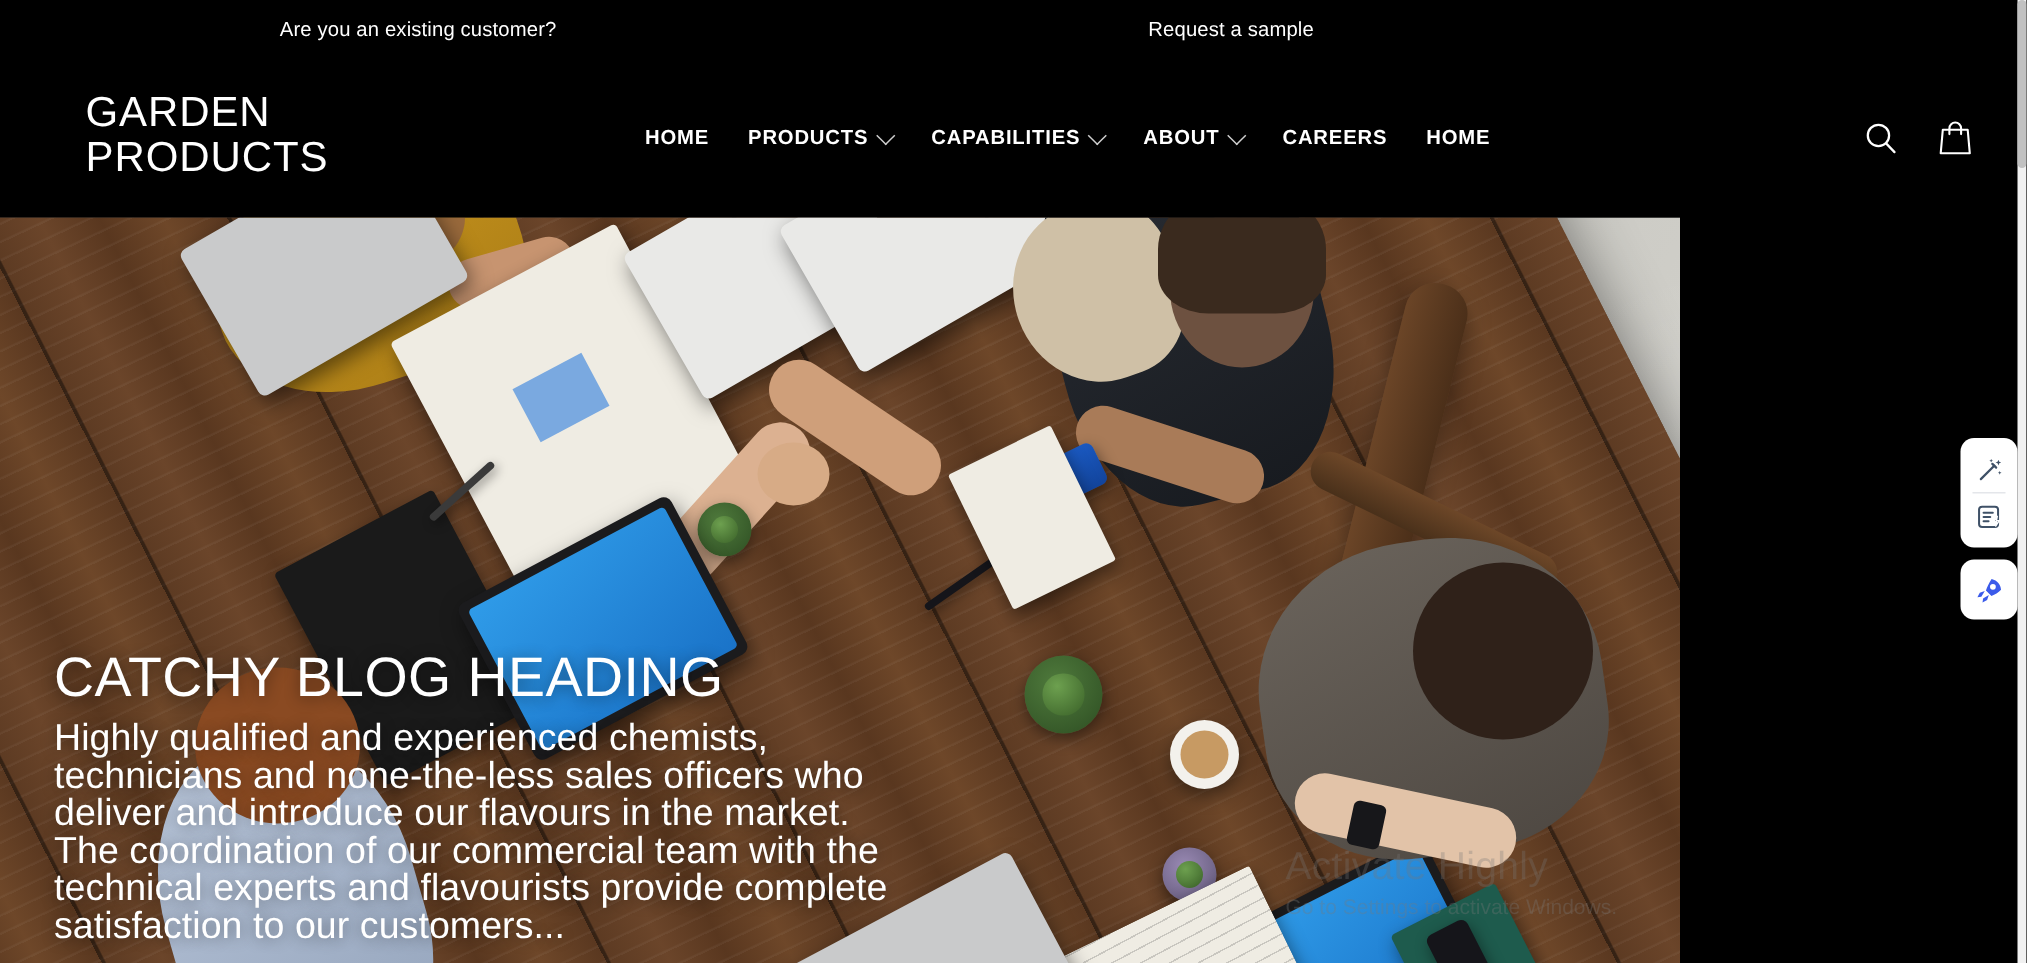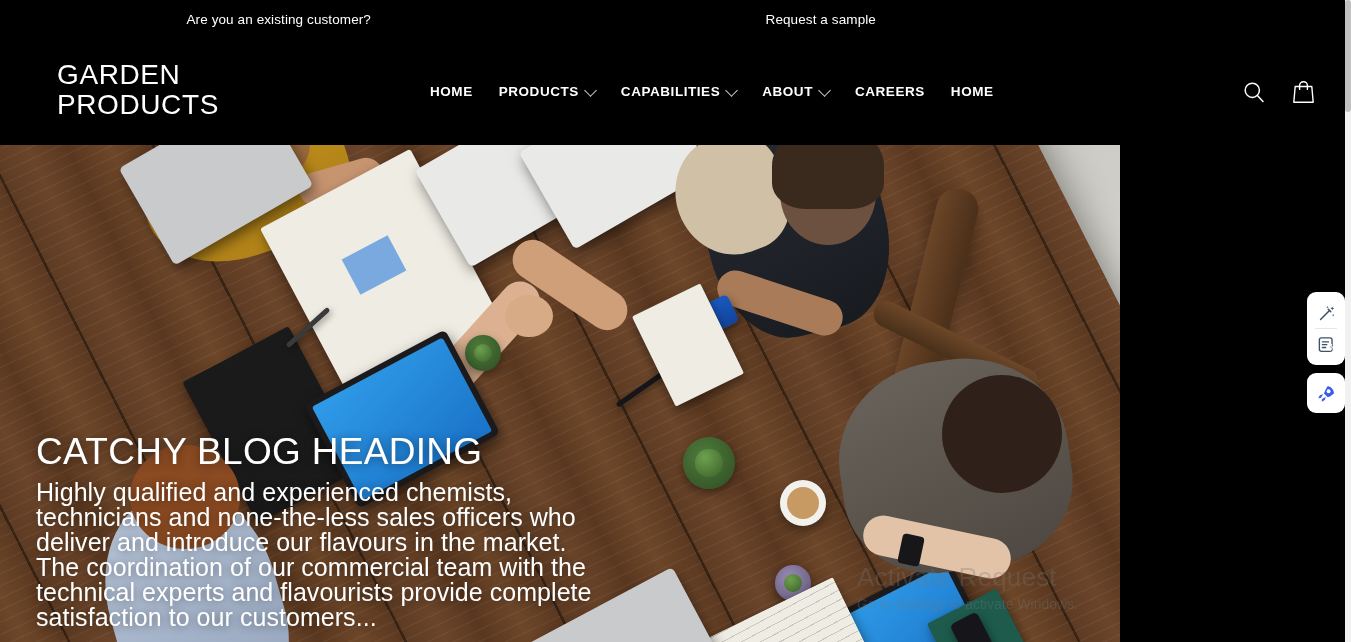--- a/index.html
+++ b/index.html
@@ -388,21 +388,21 @@
       <div class="obj" style="left:110px; top:345px; width:170px; height:230px; background:linear-gradient(160deg,#b9c6da,#93a3bb); border-radius:46% 46% 38% 38%; transform:rotate(-16deg);"></div>
       <div class="head" style="left:130px; top:300px; width:110px; height:104px; background:#8a4a22; border-radius:50%;"></div>
     </div>
 
     <div class="hero-text">
       <div class="hero-title">CATCHY BLOG HEADING</div>
       <div class="hero-body">Highly qualified and experienced chemists, technicians and none-the-less sales officers who deliver and introduce our flavours in the market. The coordination of our commercial team with the technical experts and flavourists provide complete satisfaction to our customers...</div>
     </div>
 
     <div class="watermark">
-      <div class="wm-title">Activate Request</div>
+      <div class="wm-title">Activate Highly</div>
       <div class="wm-sub">Go to Settings to activate Windows.</div>
     </div>
   </div>
 
   <div class="topbar">
     <div class="topbar-slot">Are you an existing customer?</div>
     <div class="topbar-slot">Request a sample</div>
   </div>
 
   <div class="header">

